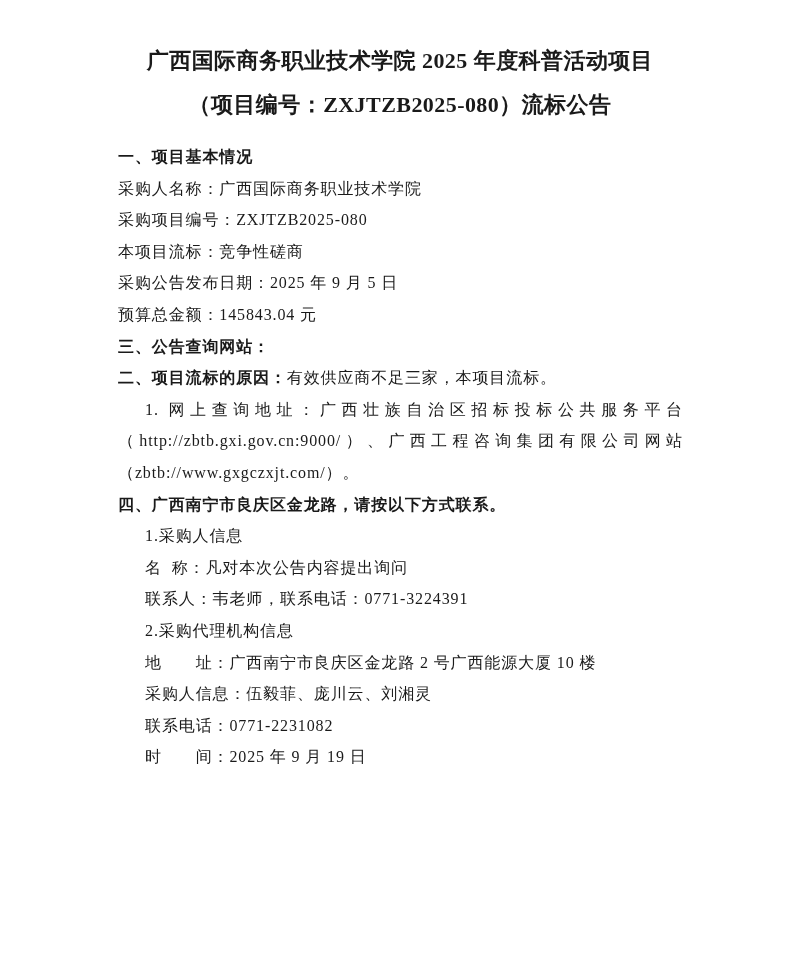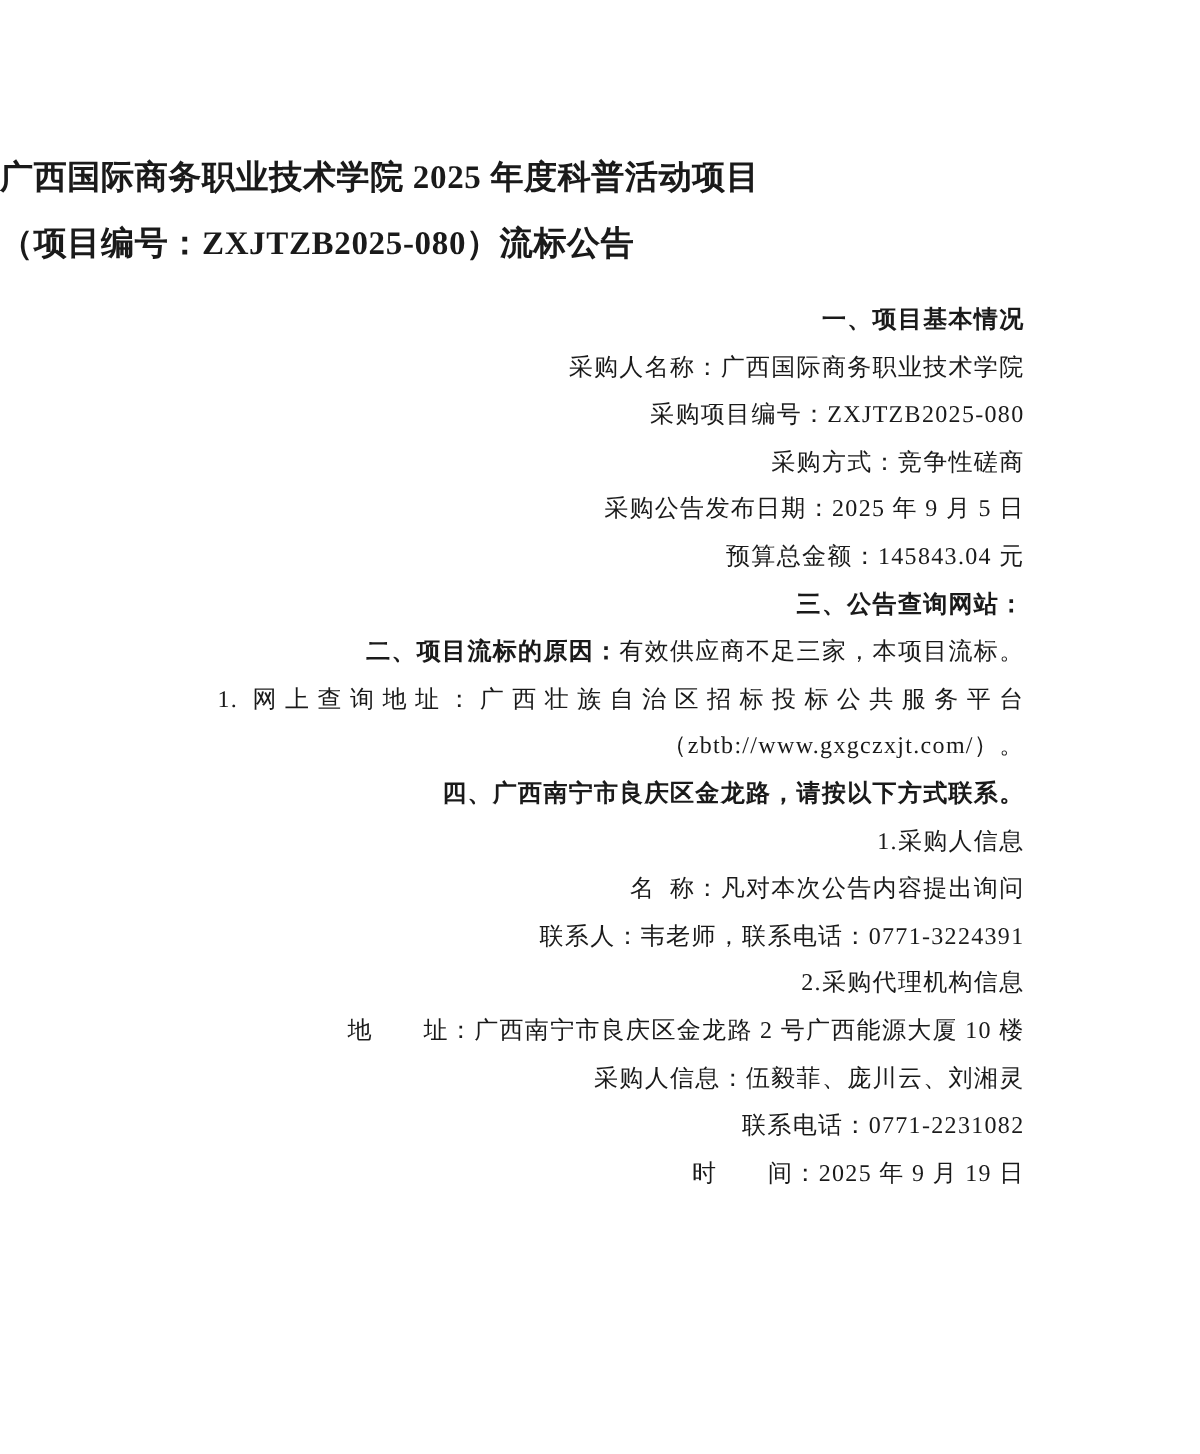--- a/index.html
+++ b/index.html
@@ -10,39 +10,39 @@
   .page {
     position: relative;
     width: 800px;
     height: 969px;
     background: #ffffff;
     overflow: hidden;
     font-family: "Liberation Serif", "DejaVu Serif", serif;
     color: #1a1a1a;
   }
   .title-block {
-    padding-top: 96px;
+    padding-top: 39px;
+    text-align: center;
     font-size: 22px;
     font-weight: 700;
     letter-spacing: 0.02em;
   }
   .title-line {
     line-height: 44px;
     white-space: pre-wrap;
   }
   .body-block {
     margin-top: 14px;
     padding: 0 117px 0 118px;
     font-size: 16px;
   }
   .line {
     line-height: 31.6px;
     letter-spacing: 0.055em;
     white-space: pre-wrap;
-    text-align: right;
   }
   .bold { font-weight: 700; }
   .indent1 { padding-left: 27px; }
   .jline {
     white-space: normal;
     text-align: justify;
     text-align-last: justify;
   }
 </style>
 </head>
@@ -53,28 +53,29 @@
   <div class="title-block">
     <div class="title-line">广西国际商务职业技术学院 2025 年度科普活动项目</div>
     <div class="title-line">（项目编号：ZXJTZB2025-080）流标公告</div>
   </div>
 
   <div class="body-block">
 
     <div class="line bold">一、项目基本情况</div>
     <div class="line">采购人名称：广西国际商务职业技术学院</div>
     <div class="line">采购项目编号：ZXJTZB2025-080</div>
-    <div class="line">采购方式：竞争性磋商</div>
+    <div class="line">本项目流标：竞争性磋商</div>
     <div class="line">采购公告发布日期：2025 年 9 月 5 日</div>
     <div class="line">预算总金额：145843.04 元</div>
 
     <div class="line bold">三、公告查询网站：</div>
 
     <div class="line"><span class="bold">二、项目流标的原因：</span><span>有效供应商不足三家，本项目流标。</span></div>
     <div class="line jline indent1">1. 网上查询地址：广西壮族自治区招标投标公共服务平台</div>
+    <div class="line jline">（http://zbtb.gxi.gov.cn:9000/）、广西工程咨询集团有限公司网站</div>
     <div class="line">（zbtb://www.gxgczxjt.com/）。</div>
 
     <div class="line bold">四、广西南宁市良庆区金龙路，请按以下方式联系。</div>
 
     <div class="line indent1">1.采购人信息</div>
     <div class="line indent1">名  称：凡对本次公告内容提出询问</div>
     <div class="line indent1">联系人：韦老师，联系电话：0771-3224391</div>
 
     <div class="line indent1">2.采购代理机构信息</div>
     <div class="line indent1">地　　址：广西南宁市良庆区金龙路 2 号广西能源大厦 10 楼</div>

